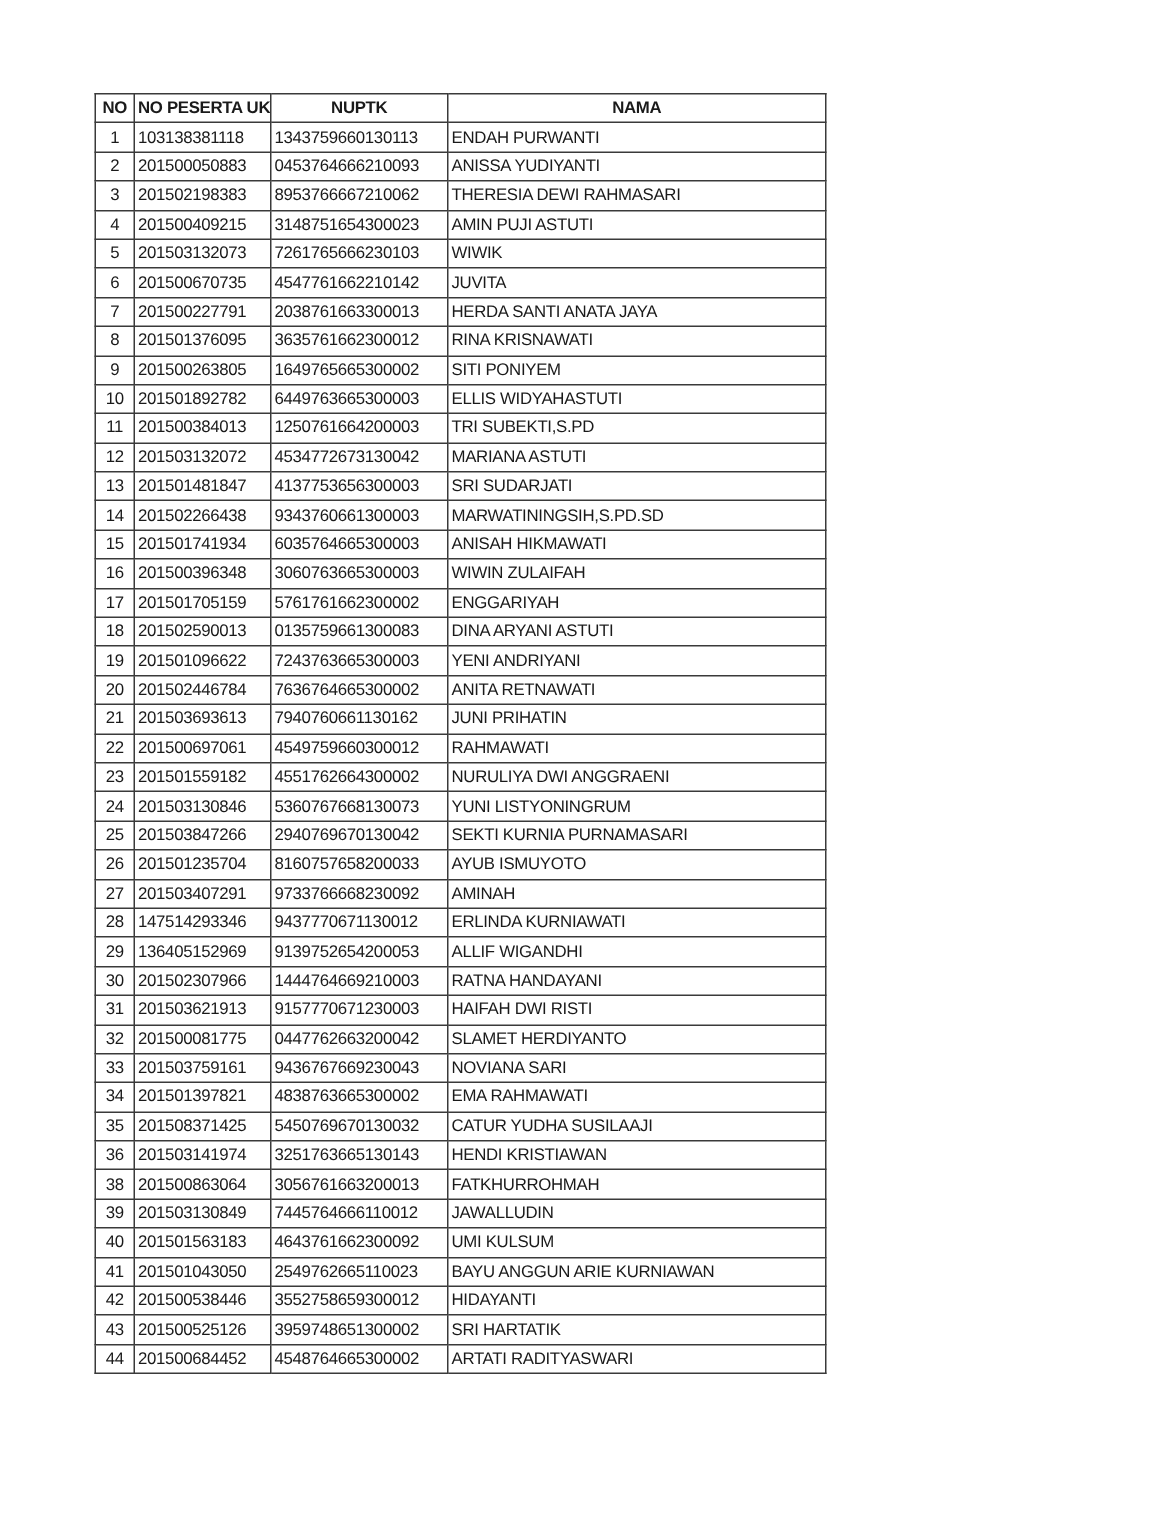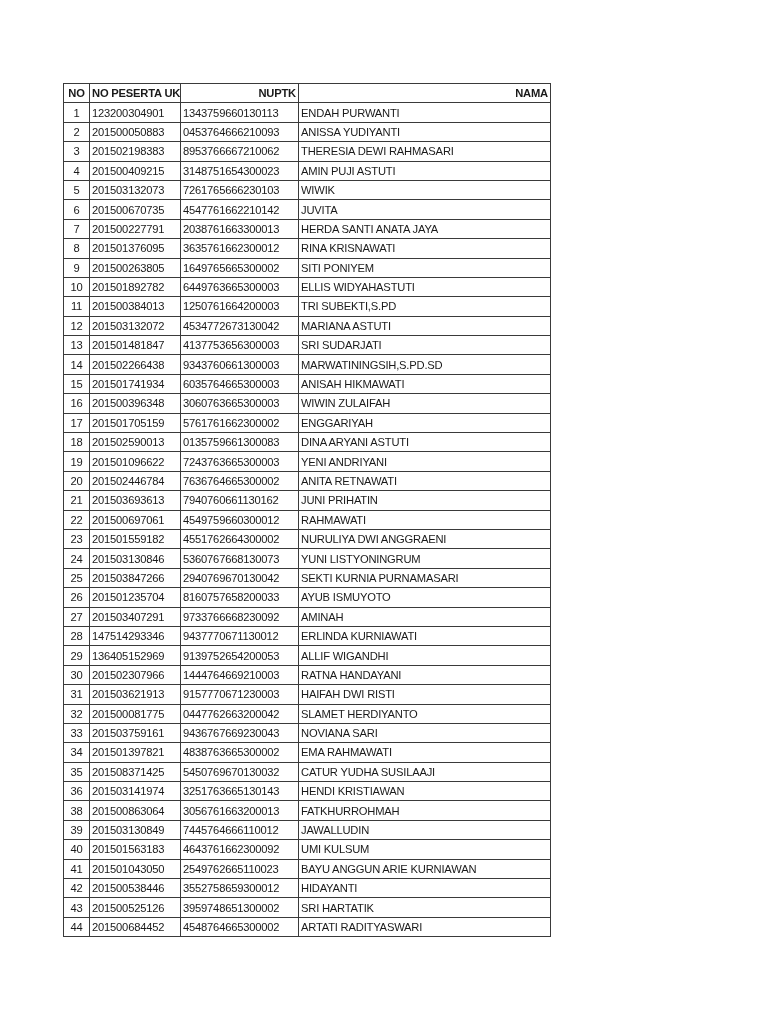--- a/index.html
+++ b/index.html
@@ -11,21 +11,21 @@
       width: 768px;
       height: 1024px;
       position: relative;
       overflow: hidden;
       font-family: "Liberation Sans", "DejaVu Sans", sans-serif;
       color: #1a1a1a;
     }
     .sheet {
       position: absolute;
       left: 63px;
-      top: 83px;
+      top: 62px;
       width: 487px;
     }
     table {
       border-collapse: collapse;
       table-layout: fixed;
       width: 487px;
       font-size: 11.2px;
       letter-spacing: -0.2px;
     }
     col.c-no { width: 26px; }
@@ -36,21 +36,21 @@
       border: 1px solid #3a3a3a;
       height: 18.4px;
       padding: 0 2px;
       white-space: nowrap;
       overflow: hidden;
       line-height: 18px;
       vertical-align: middle;
     }
     th {
       font-weight: bold;
-      text-align: right;
+      text-align: center;
     }
     th.h-no { text-align: center; }
     td.no { text-align: center; }
     table { border: 1.5px solid #333333; }
   </style>
 </head>
 <body>
 
 <div class="sheet">
   <table>
@@ -64,21 +64,21 @@
       <tr>
         <th class="h-no">NO</th>
         <th>NO PESERTA UK</th>
         <th>NUPTK</th>
         <th>NAMA</th>
       </tr>
     </thead>
     <tbody id="table-body">
         <tr>
           <td class="no">1</td>
-          <td>123200304901</td>
+          <td>103138381118</td>
           <td>1343759660130113</td>
           <td>ENDAH PURWANTI</td>
         </tr>
         <tr>
           <td class="no">2</td>
           <td>201500050883</td>
           <td>0453764666210093</td>
           <td>ANISSA YUDIYANTI</td>
         </tr>
         <tr>

